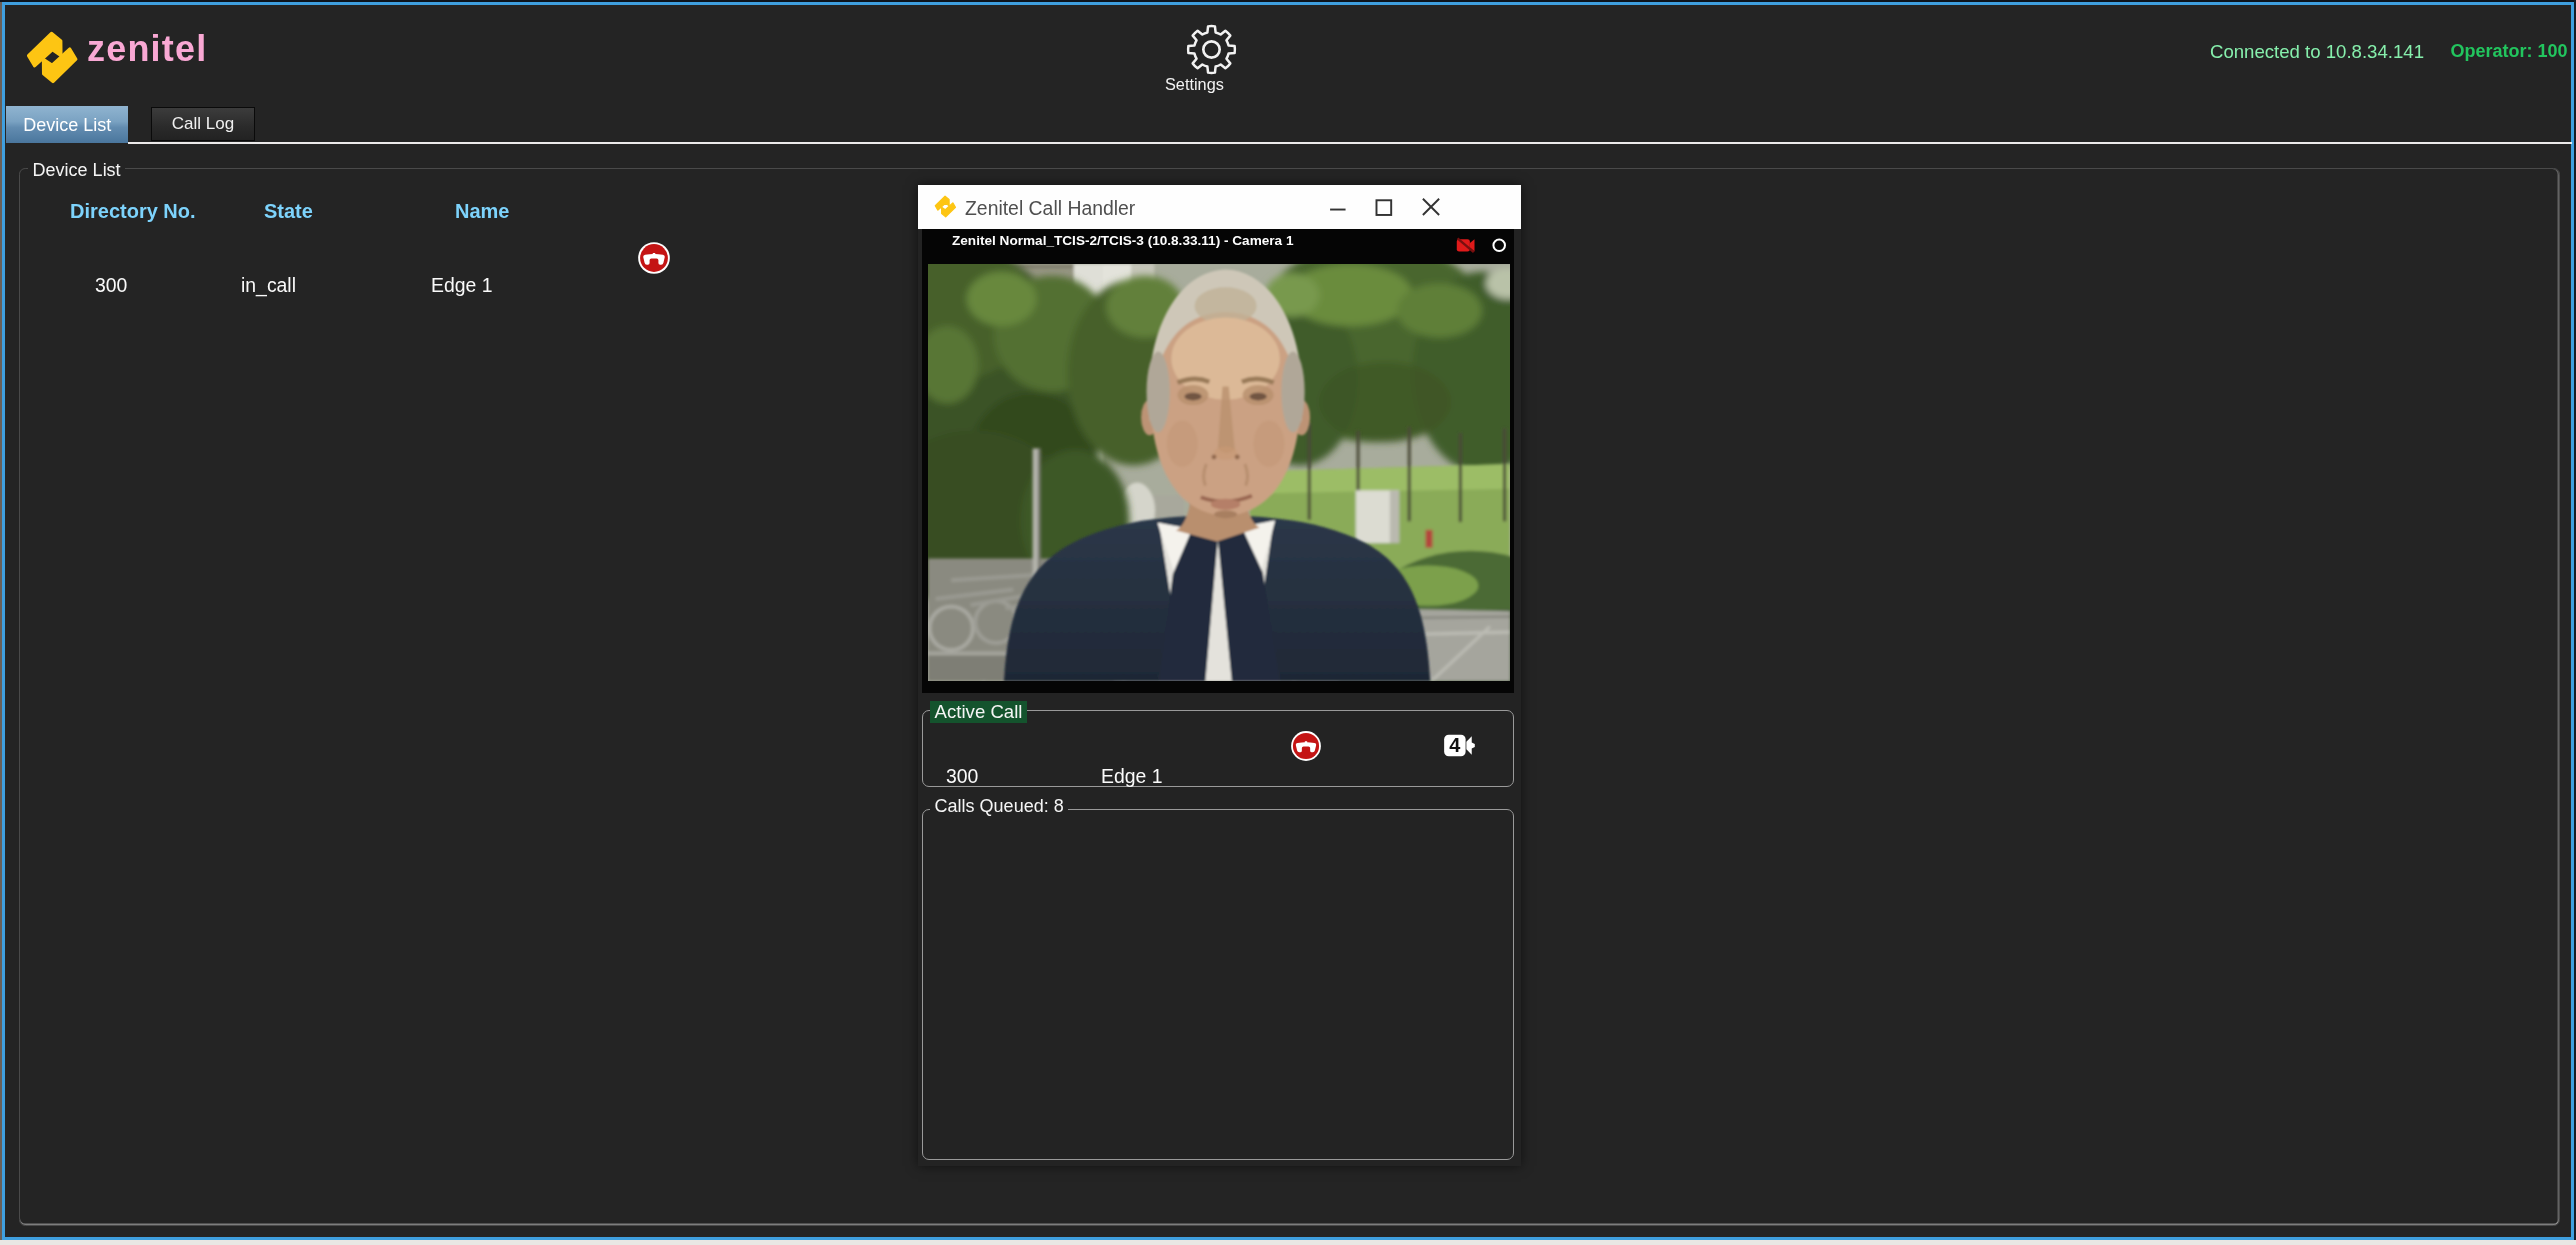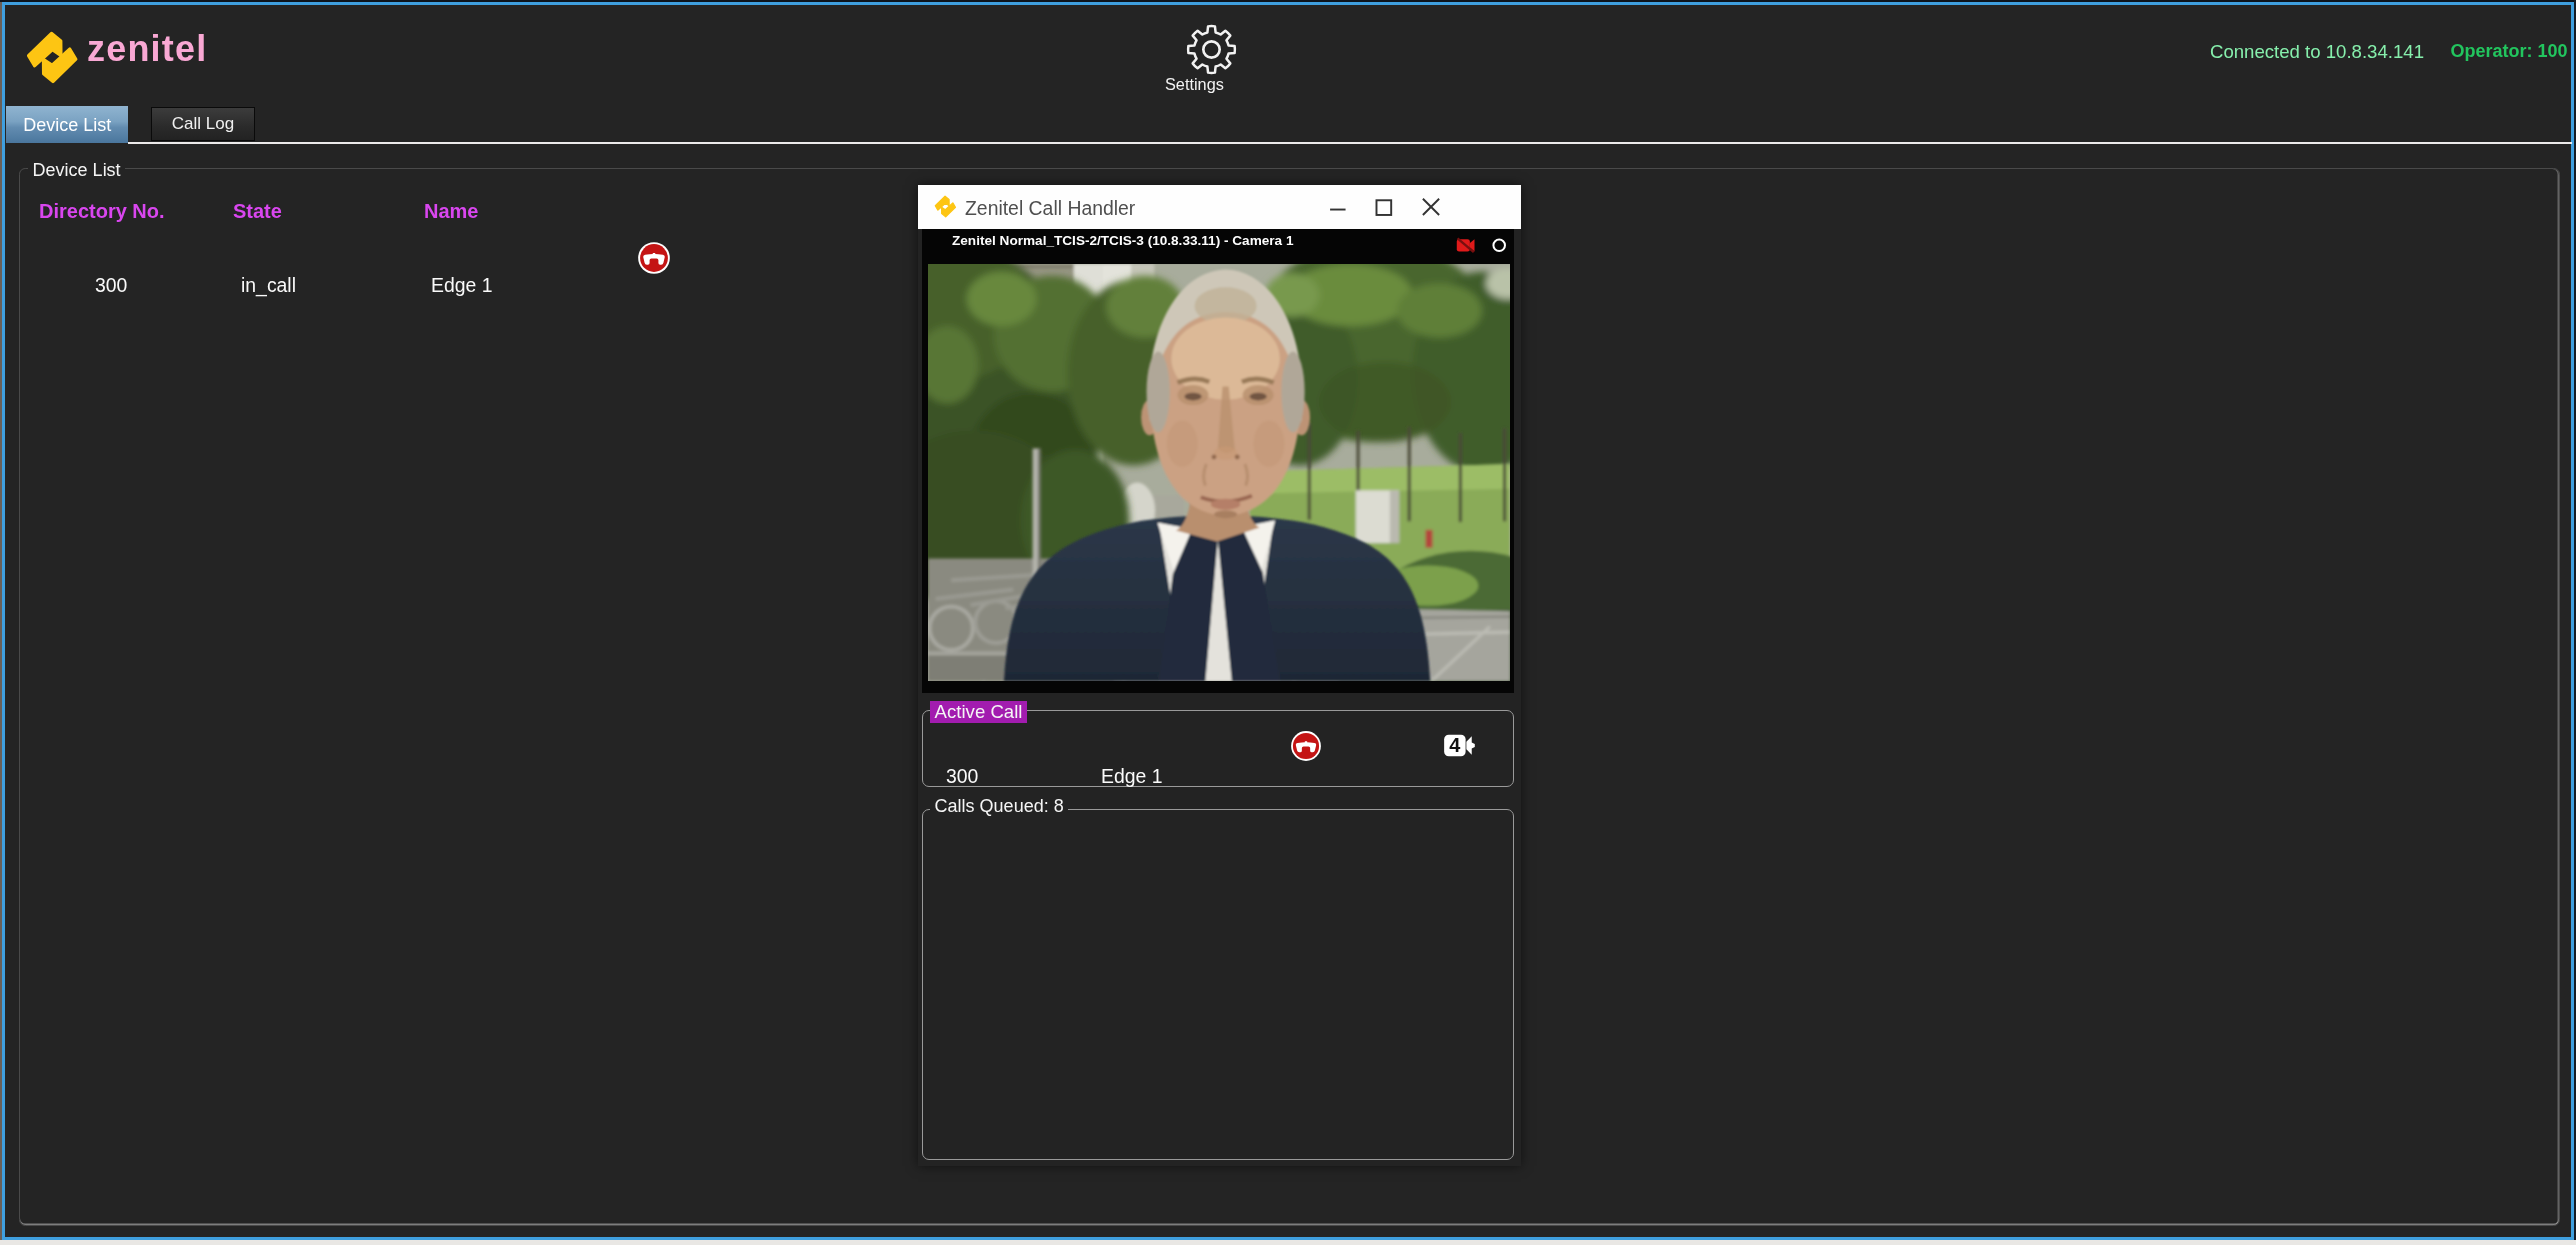--- a/index.html
+++ b/index.html
@@ -19,32 +19,32 @@
   #oper{right:8.5px;top:41px;font-size:18px;font-weight:bold;color:#22c55e;}
   
   #tab1{left:6.2px;top:106px;width:122px;height:37px;background:linear-gradient(180deg,#90b4d0 0%,#7aa2c2 42%,#628cb0 58%,#4a769d 100%);
         color:#fff;font-size:18px;text-align:center;line-height:39px;}
   #tab2{left:131px;top:107px;width:104px;height:34px;background:linear-gradient(180deg,#3c3c3c 0%,#2a2a2a 60%,#222 100%);
         border:1.5px solid #0a0a0a;box-sizing:border-box;color:#f0f0f0;font-size:17px;text-align:center;line-height:32px;margin-left:20px;}
   #tabline{left:128px;top:142px;width:2444px;height:1.5px;background:#eceaea;}
   
   #dlgroup{left:18.6px;top:168px;width:2541px;height:1058px;border:1.5px solid #4a4a4a;border-radius:6.2px;box-sizing:border-box;box-shadow:inset 0 -1.5px 0 rgba(175,175,175,.65), inset -1.5px 0 0 rgba(160,160,160,.5);}
   #dlgroup-label{left:28px;top:160px;background:#242424;padding:0 4.6px;font-size:18px;color:#f5f5f5;}
-  .ghead{font-size:20px;font-weight:bold;color:#d946ef;}
+  .ghead{font-size:20px;font-weight:bold;color:#7dd3fc;margin-left:31px;}
   #h1{left:39px;top:200px;} #h2{left:233px;top:200px;} #h3{left:424px;top:200px;}
   .cell{font-size:19.4px;color:#fafafa;margin-top:28px;}
   #c1{left:95px;top:246px;} #c2{left:241px;top:246px;} #c3{left:431px;top:246px;}
   
   #chwin{left:918px;top:185px;width:603px;height:981px;background:#232323;box-shadow:0 0 11px rgba(0,0,0,.55);}
   #chtitle{left:918px;top:185px;width:603px;height:44px;background:#fefefe;}
   #chtitle-text{left:965px;top:197px;font-size:19.4px;color:#4f4f4f;}
   #videoarea{left:922px;top:229px;width:592px;height:464px;background:#050505;}
   #vtitle{left:952px;top:233px;font-size:13.6px;font-weight:bold;color:#fdfdfd;}
   #activegrp{left:922px;top:710px;width:592px;height:77px;border:1.5px solid #9a9a9a;border-radius:7px;box-sizing:border-box;}
-  #activegrp-label{left:930px;top:701px;background:#a21caf;padding:0 4.6px;font-size:18.6px;color:#f5f5f5;}
+  #activegrp-label{left:930px;top:701px;background:#14532d;padding:0 4.6px;font-size:18.6px;color:#f5f5f5;}
   #ac1{left:946px;top:737px;} #ac2{left:1101px;top:737px;}
   #queuegrp{left:922px;top:809px;width:592px;height:351px;border:1.5px solid #9a9a9a;border-radius:7px;box-sizing:border-box;}
   #queuegrp-label{left:930px;top:796px;background:#232323;padding:0 4.6px;font-size:18px;color:#f5f5f5;}
 </style>
 </head>
 <body>
 <div class="abs" id="bstrip"></div>
 <div class="abs" id="lsliver"></div>
 <div class="abs" id="tsliver"></div>
 <div class="abs" id="rsliver"></div>

